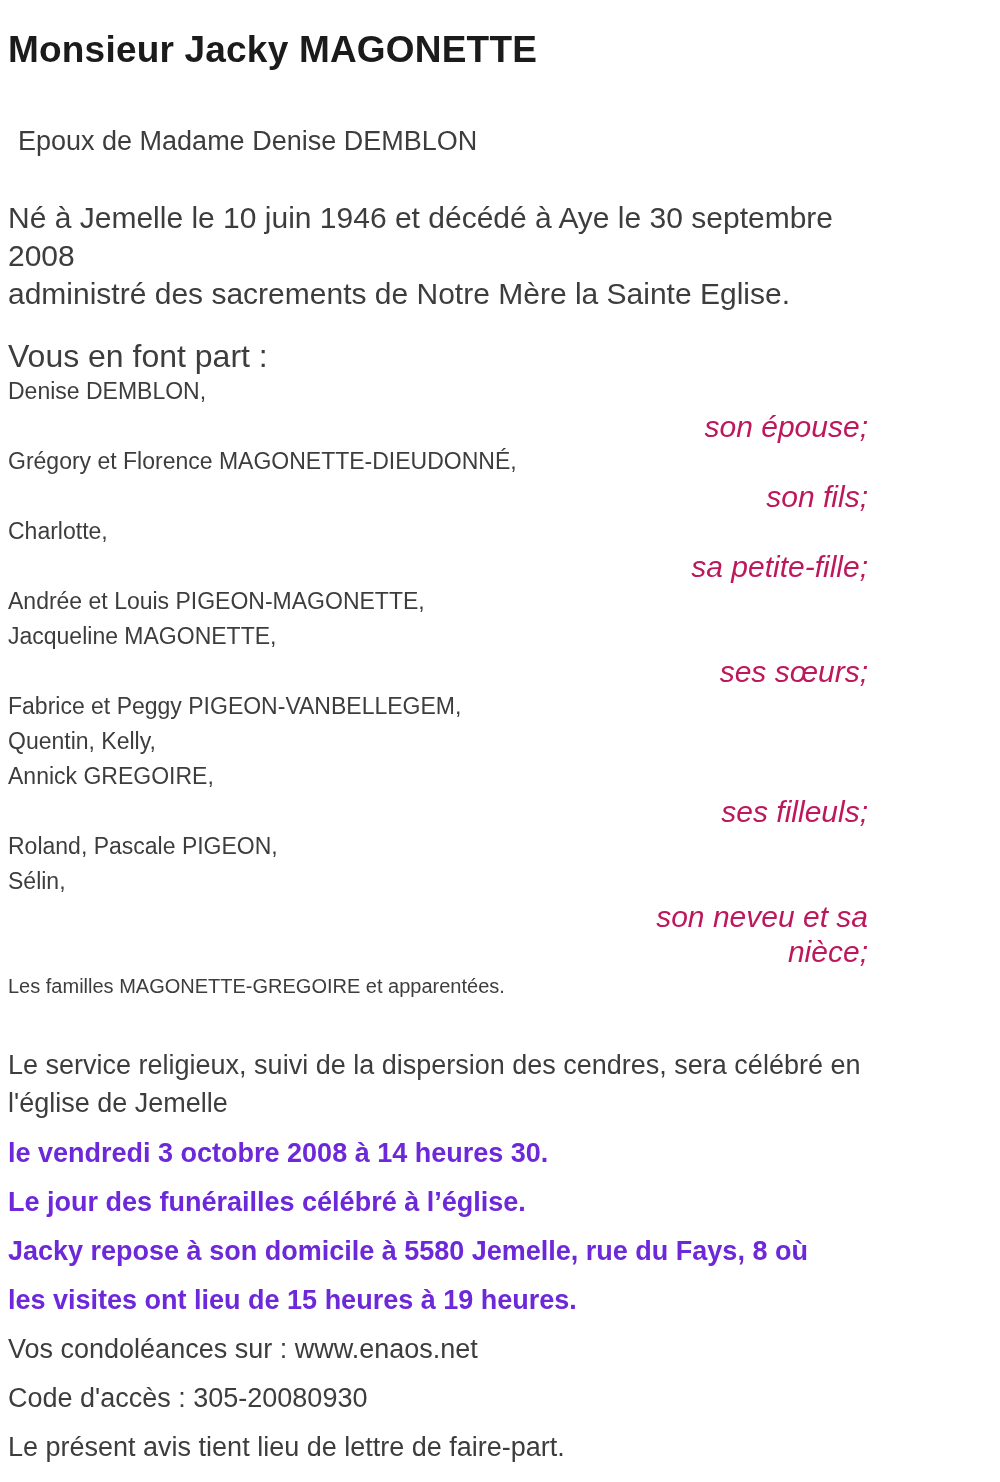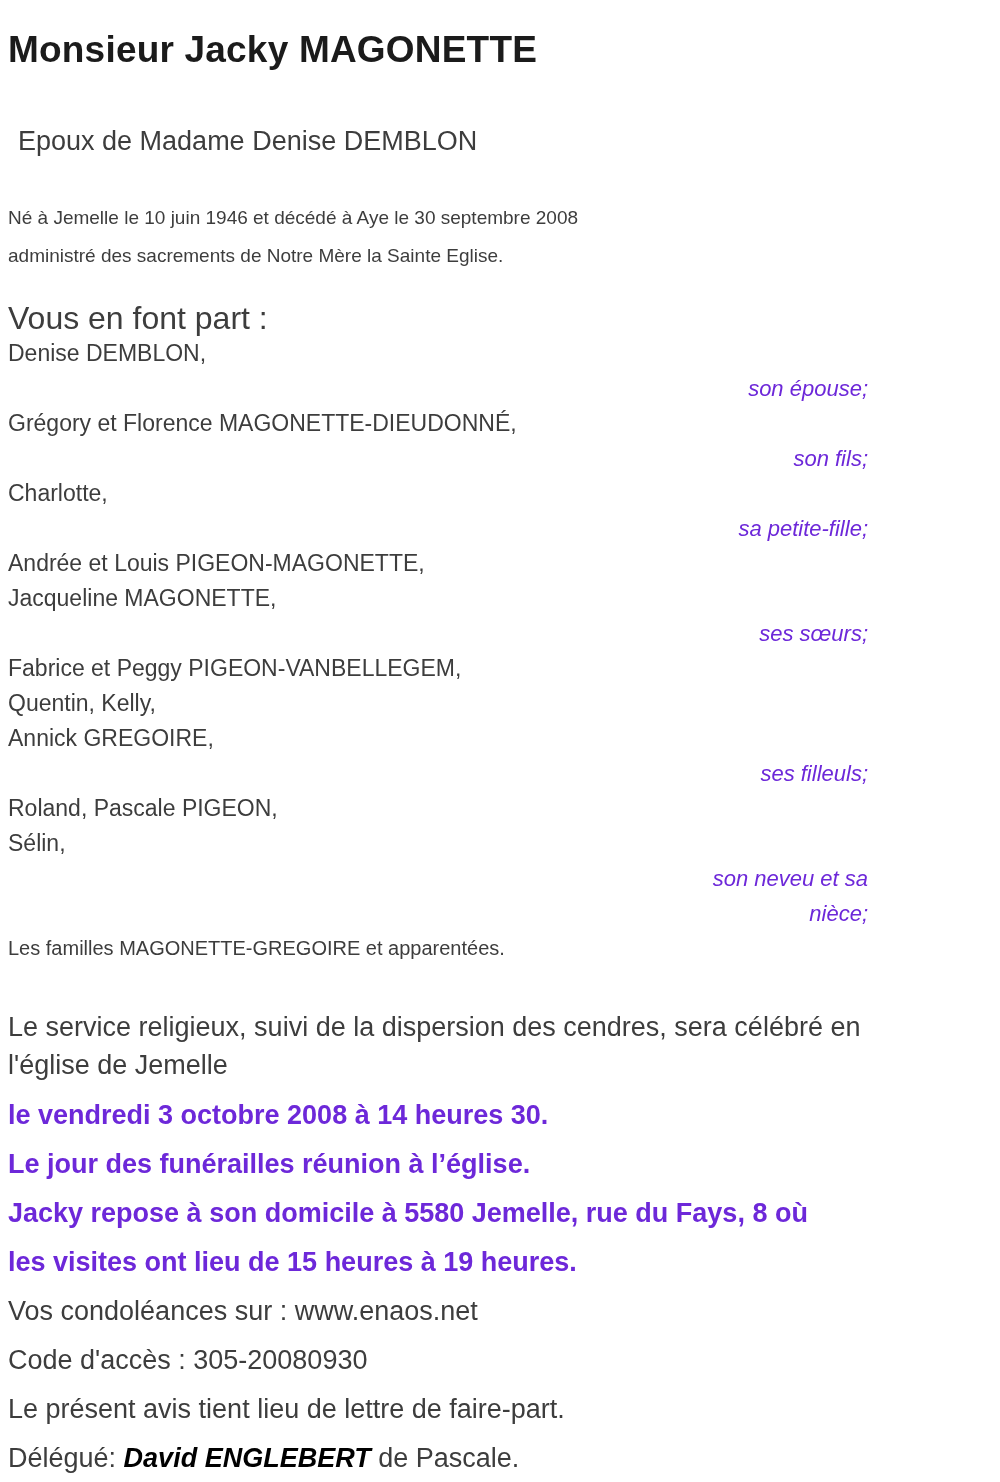--- a/index.html
+++ b/index.html
@@ -28,42 +28,42 @@
     color: #1b1b1b;
     letter-spacing: 0.2px;
   }
   .spouse-line {
     margin: 52px 0 0 10px;
     font-size: 27px;
     line-height: 35px;
   }
   .birth-death {
     margin: 40px 0 0 0;
-    font-size: 19px;
+    font-size: 30px;
     line-height: 38px;
     white-space: pre-line;
   }
   .announce {
     margin: 26px 0 0 0;
     font-size: 32px;
     line-height: 35px;
   }
   .family-group { margin: 0; }
   .family-names {
     font-size: 23px;
     line-height: 35px;
     white-space: pre-line;
   }
   .family-relation {
-    font-size: 22px;
+    font-size: 30px;
     line-height: 35px;
     font-style: italic;
     text-align: right;
     white-space: pre-line;
-    color: #6d28d9;
+    color: #be185d;
   }
   .families-line {
     margin: 0;
     font-size: 20px;
     line-height: 35px;
   }
   .service-line {
     margin: 42px 0 0 0;
     font-size: 27px;
     line-height: 38px;
@@ -135,21 +135,21 @@
     </div>
 
     <p class="families-line">Les familles MAGONETTE-GREGOIRE et apparentées.</p>
   </div>
 
   <p class="service-line">Le service religieux, suivi de la dispersion des cendres, sera célébré en
 l'église de Jemelle</p>
 
   <p class="info-line bold-line">le vendredi 3 octobre 2008 à 14 heures 30.</p>
 
-  <p class="info-line bold-line">Le jour des funérailles réunion à l’église.</p>
+  <p class="info-line bold-line">Le jour des funérailles célébré à l’église.</p>
 
   <p class="info-line bold-line">Jacky repose à son domicile à 5580 Jemelle, rue du Fays, 8 où</p>
 
   <p class="info-line bold-line">les visites ont lieu de 15 heures à 19 heures.</p>
 
   <p class="info-line">Vos condoléances sur : www.enaos.net</p>
 
   <p class="info-line">Code d'accès : 305-20080930</p>
 
   <p class="info-line">Le présent avis tient lieu de lettre de faire-part.</p>

